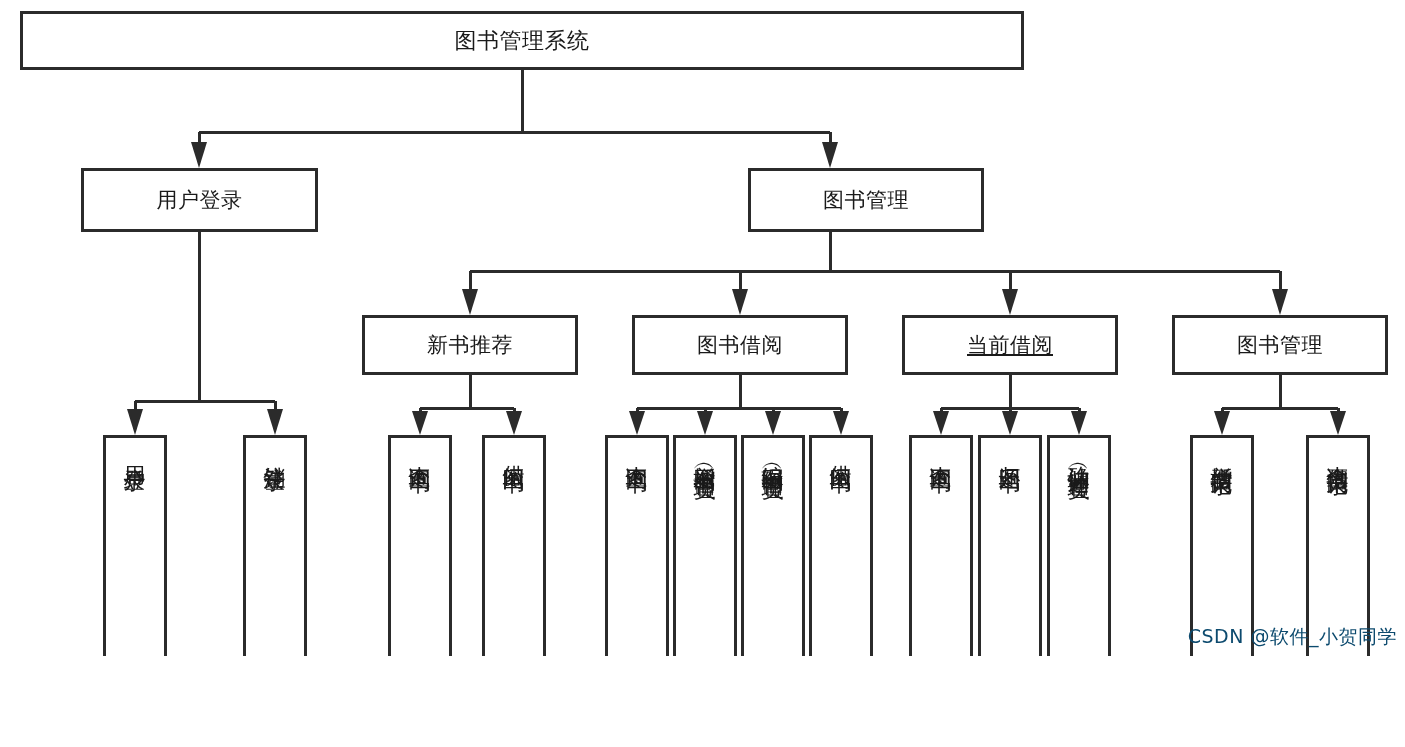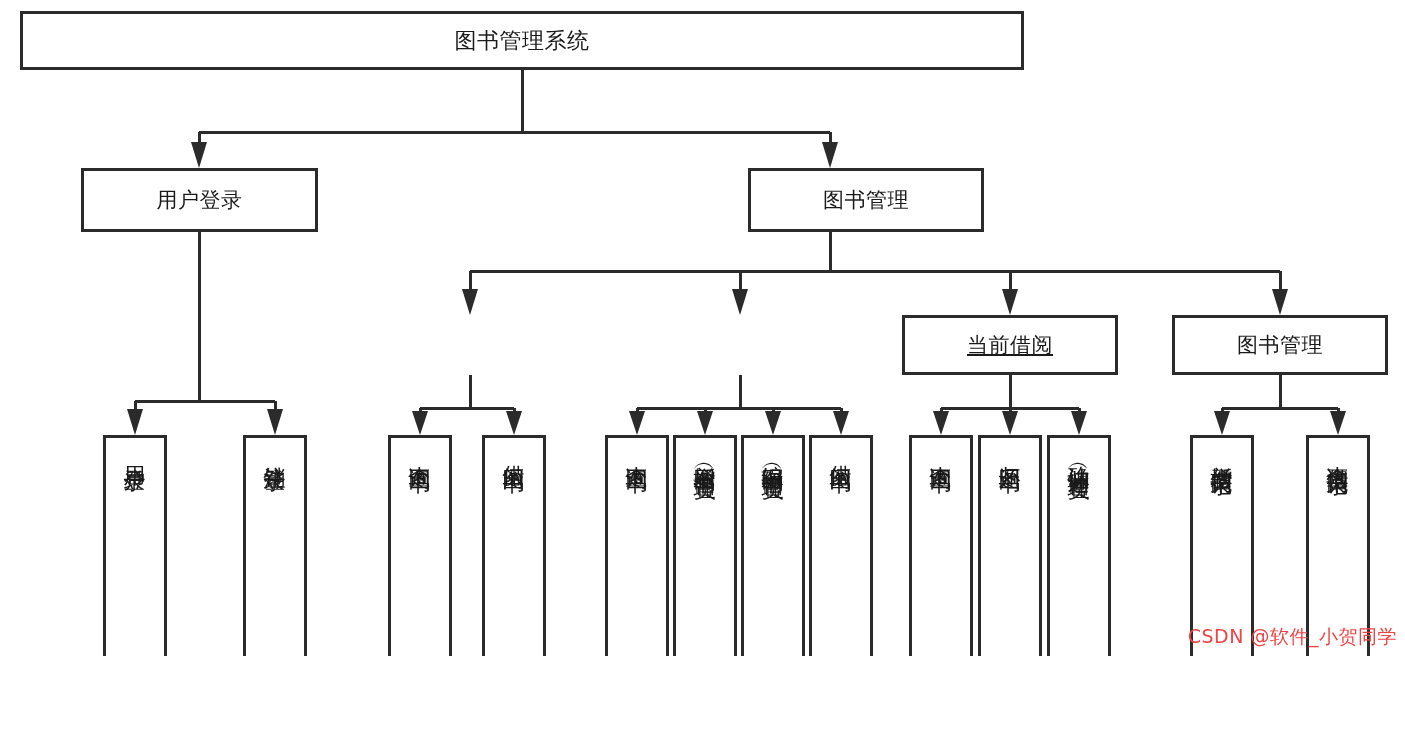--- a/index.html
+++ b/index.html
@@ -72,21 +72,21 @@
     line-height: 1.05;
     letter-spacing: 2px;
     white-space: nowrap;
   }
   
   #watermark {
     position: absolute;
     right: 8px;
     bottom: 6px;
     font-size: 19px;
-    color: #ef4444;
+    color: #0c4a6e;
     letter-spacing: 0.5px;
     white-space: nowrap;
     font-family: "DejaVu Sans", "Liberation Sans", sans-serif;
   }
 </style>
 </head>
 <body>
 
 <div id="canvas">
 
@@ -159,20 +159,26 @@
     <span class="node-label">图书管理系统</span>
   </div>
 
   <div class="node horiz" style="left:81px; top:168px; width:237px; height:64px;">
     <span class="node-label">用户登录</span>
   </div>
   <div class="node horiz" style="left:748px; top:168px; width:236px; height:64px;">
     <span class="node-label">图书管理</span>
   </div>
 
+  <div class="node horiz" style="left:362px; top:315px; width:216px; height:60px;">
+    <span class="node-label">新书推荐</span>
+  </div>
+  <div class="node horiz" style="left:632px; top:315px; width:216px; height:60px;">
+    <span class="node-label">图书借阅</span>
+  </div>
   <div class="node horiz" style="left:902px; top:315px; width:216px; height:60px;text-decoration:underline;">
     <span class="node-label">当前借阅</span>
   </div>
   <div class="node horiz" style="left:1172px; top:315px; width:216px; height:60px;">
     <span class="node-label">图书管理</span>
   </div>
 
   <div class="node vert" style="left:103px; top:435px; width:64px; height:299px;">
     <span class="node-label">用户登录</span>
   </div>

